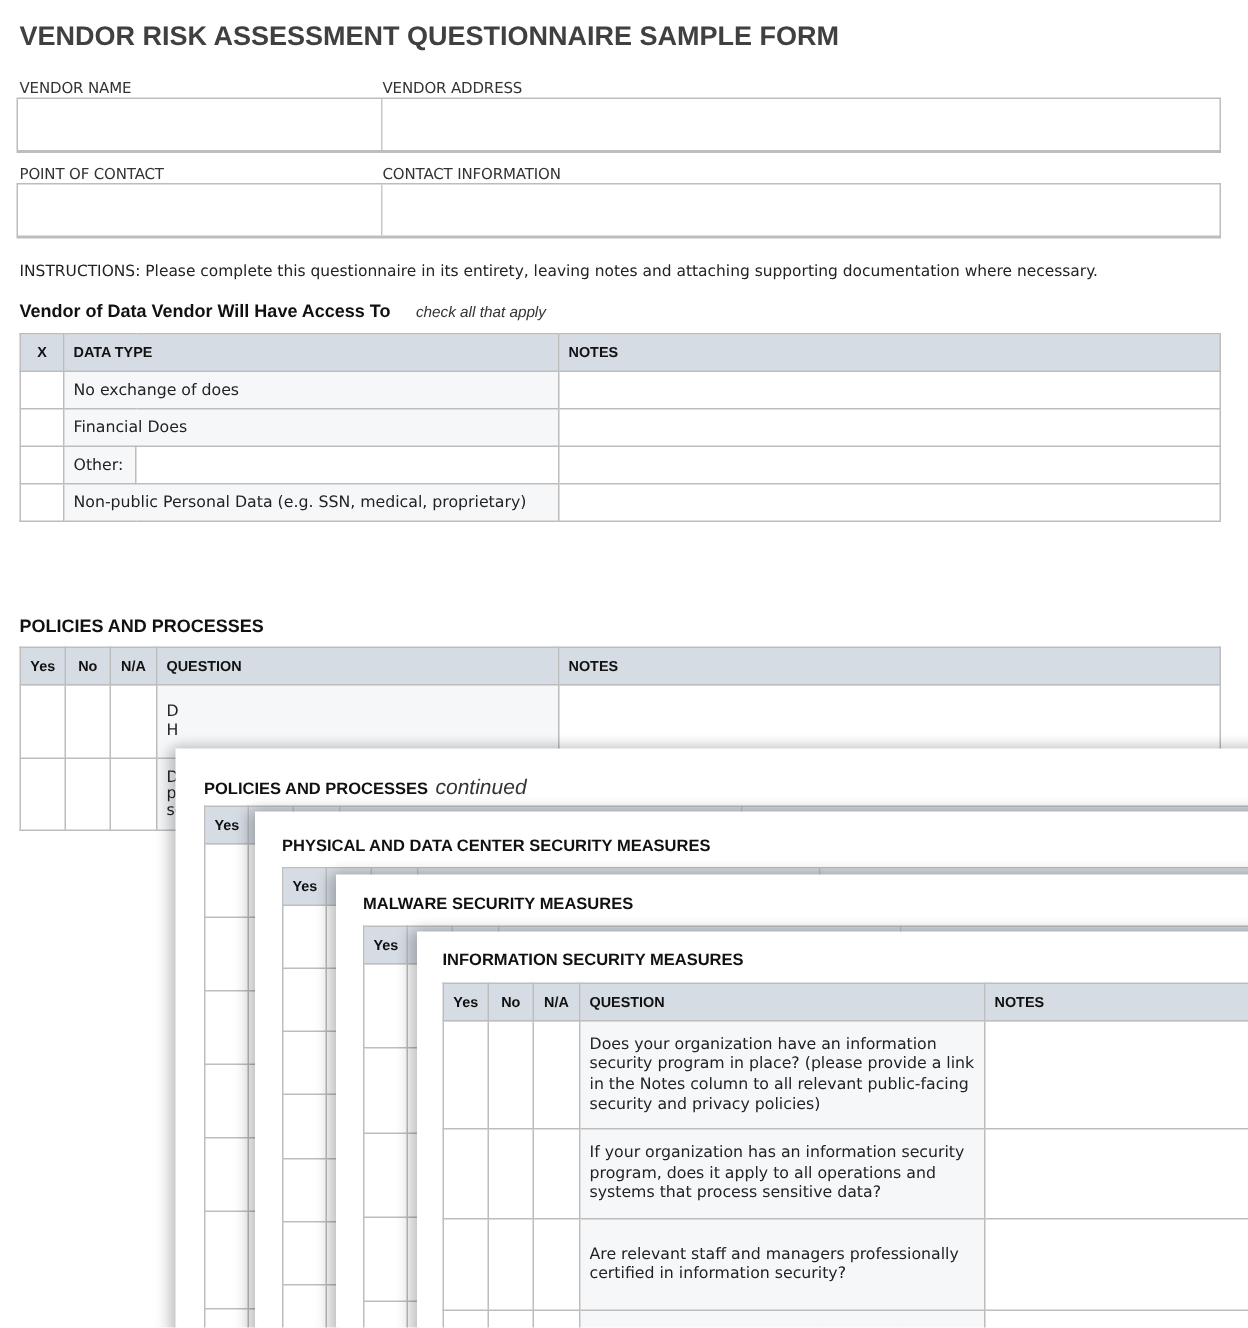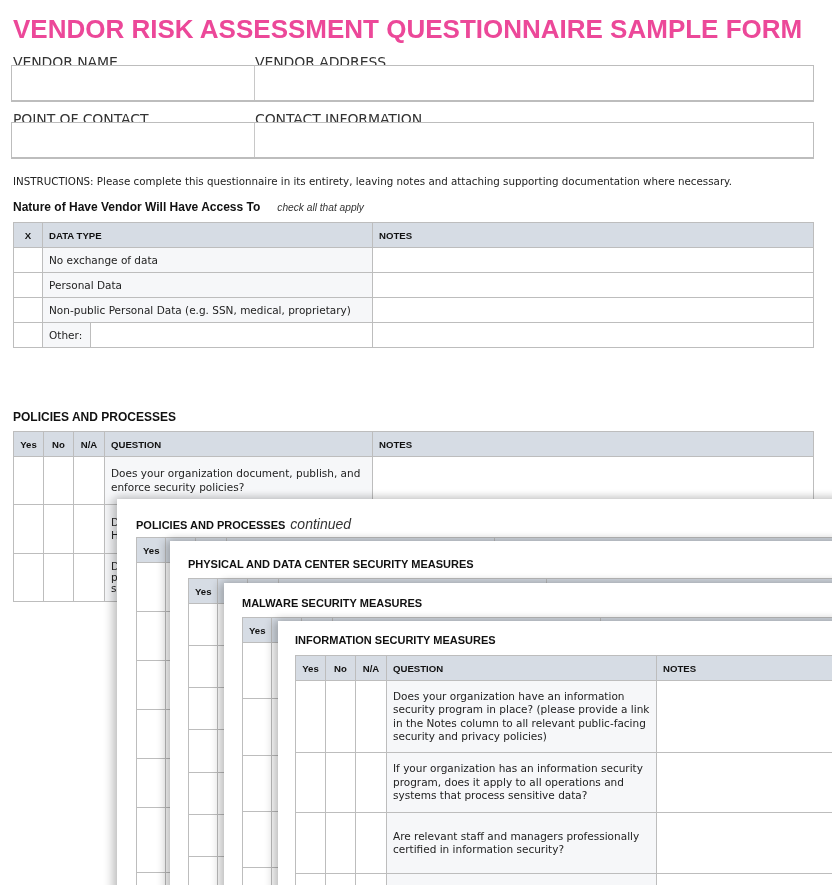--- a/index.html
+++ b/index.html
@@ -1,21 +1,21 @@
 <!DOCTYPE html>
 <html><head>
 <meta charset="utf-8">
 <style>
   * { box-sizing: border-box; margin: 0; padding: 0; }
   html, body { width: 832px; height: 885px; overflow: hidden; background: #ffffff; }
   body { position: relative; font-family: "DejaVu Sans", "Liberation Sans", sans-serif; color: #222; }
 
-  .title { position: absolute; left: 13px; top: 14px; font-family: "Liberation Sans", sans-serif; font-weight: bold; font-size: 26px; color: #ec4899; letter-spacing: 0px; }
-
-  .field-label { position: absolute; font-size: 14px; color: #333; letter-spacing: -0.1px; }
+  .title { position: absolute; left: 13px; top: 14px; font-family: "Liberation Sans", sans-serif; font-weight: bold; font-size: 18px; color: #404040; letter-spacing: 0px; }
+
+  .field-label { position: absolute; font-size: 10px; color: #333; letter-spacing: -0.1px; }
   .field-box { position: absolute; border: 1px solid #bdbdbd; border-bottom: 2px solid #bdbdbd; background: #fff; }
   .field-box .divider { position: absolute; top: 0; bottom: 0; width: 1px; background: #c8c8c8; }
 
   .instructions { position: absolute; left: 13px; top: 175px; font-size: 10.3px; color: #222; }
 
   .section-title { position: absolute; font-family: "Liberation Sans", sans-serif; font-weight: bold; font-size: 12px; color: #111; }
   .section-title .sub { font-weight: normal; font-style: italic; font-size: 10.2px; color: #333; margin-left: 17px; }
 
   table.grid { position: absolute; border-collapse: collapse; table-layout: fixed; background: #fff; }
   table.grid td, table.grid th { border: 1px solid #bdbdbd; padding: 0 6px; vertical-align: middle; }
@@ -48,55 +48,55 @@
 <div class="field-label" style="left:255px;top:111px;">CONTACT INFORMATION</div>
 <div class="field-box" style="left:11px;top:122px;width:803px;height:37px;">
   <div style="position:absolute;left:0;top:0;width:242px;height:100%;"></div>
   <div class="divider" style="left:242px;"></div>
   <div style="position:absolute;left:243px;top:0;right:0;height:100%;"></div>
 </div>
 
 <div class="instructions">INSTRUCTIONS: Please complete this questionnaire in its entirety, leaving notes and attaching supporting documentation where necessary.</div>
 
 <div class="section-title" style="left:13px;top:200px;">
-  <span>Nature of Have Vendor Will Have Access To</span><span class="sub">check all that apply</span>
+  <span>Vendor of Data Vendor Will Have Access To</span><span class="sub">check all that apply</span>
 </div>
 
 <table class="grid" style="left:13px;top:222px;width:800px;">
   <colgroup>
       <col style="width:29px">
       <col style="width:48px">
       <col style="width:282px">
       <col style="width:441px">
     </colgroup>
   <tbody>
       <tr>
     <th class="c">X</th>
     <th colspan="2">DATA TYPE</th>
     <th>NOTES</th>
   </tr>
   <tr style="height:25px">
     <td></td>
-    <td colspan="2" class="lt">No exchange of data</td>
+    <td colspan="2" class="lt">No exchange of does</td>
     <td></td>
   </tr>
   <tr style="height:25px">
     <td></td>
-    <td colspan="2" class="lt">Personal Data</td>
+    <td colspan="2" class="lt">Financial Does</td>
     <td></td>
   </tr>
   <tr style="height:25px">
     <td></td>
+    <td class="lt">Other:</td>
+    <td></td>
+    <td></td>
+  </tr>
+  <tr style="height:25px">
+    <td></td>
     <td colspan="2" class="lt">Non-public Personal Data (e.g. SSN, medical, proprietary)</td>
-    <td></td>
-  </tr>
-  <tr style="height:25px">
-    <td></td>
-    <td class="lt">Other:</td>
-    <td></td>
     <td></td>
   </tr>
 </tbody>
   </table>
 
 <div class="section-title" style="left:13px;top:410px;">POLICIES AND PROCESSES</div>
 
 <table class="grid" style="left:13px;top:431px;width:800px;">
   <colgroup>
       <col style="width:30px">
@@ -106,27 +106,20 @@
       <col style="width:441px">
     </colgroup>
   <tbody>
       <tr>
     <th class="c">Yes</th>
     <th class="c">No</th>
     <th class="c">N/A</th>
     <th>QUESTION</th>
     <th>NOTES</th>
   </tr>
-  <tr style="height:48px">
-    <td></td>
-    <td></td>
-    <td></td>
-    <td class="q">Does your organization document, publish, and enforce security policies?</td>
-    <td></td>
-  </tr>
   <tr style="height:49px">
     <td></td>
     <td></td>
     <td></td>
     <td class="q" style="white-space:pre-line">D
 H</td>
     <td></td>
   </tr>
   <tr style="height:48px">
     <td></td>

